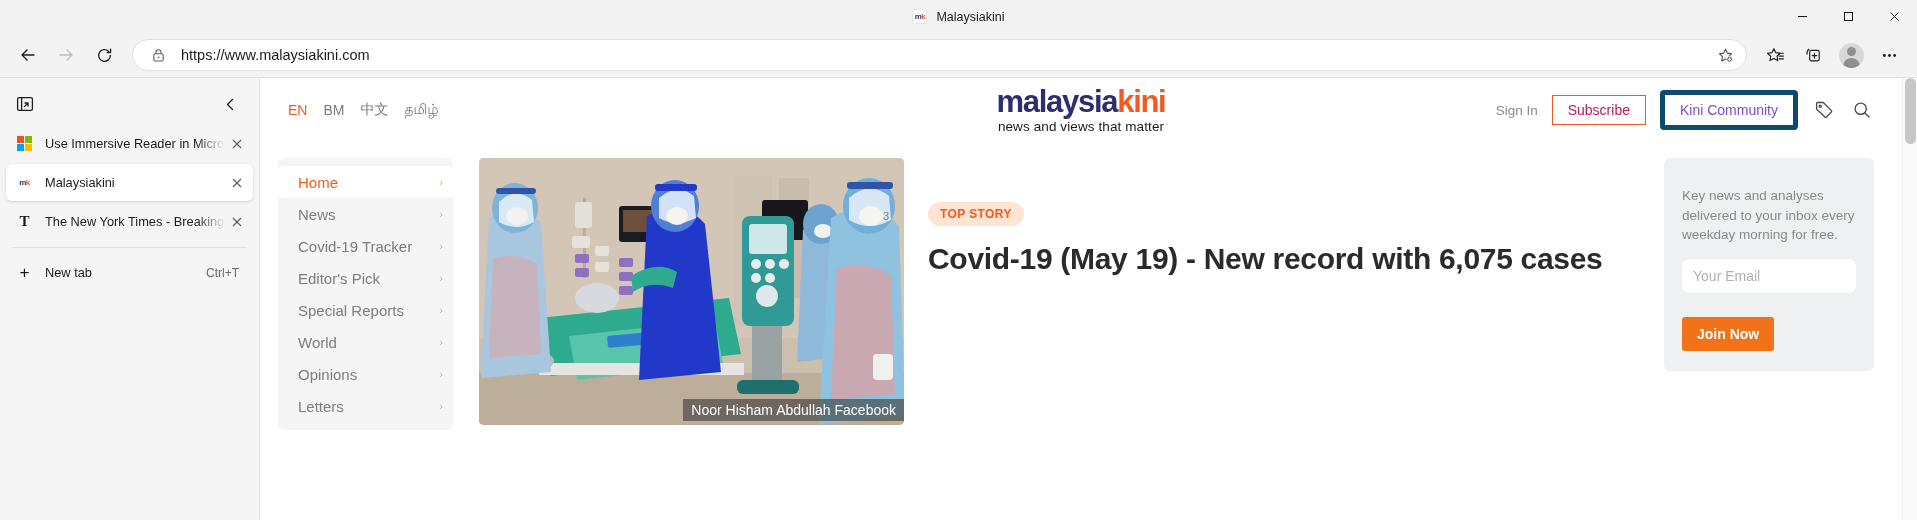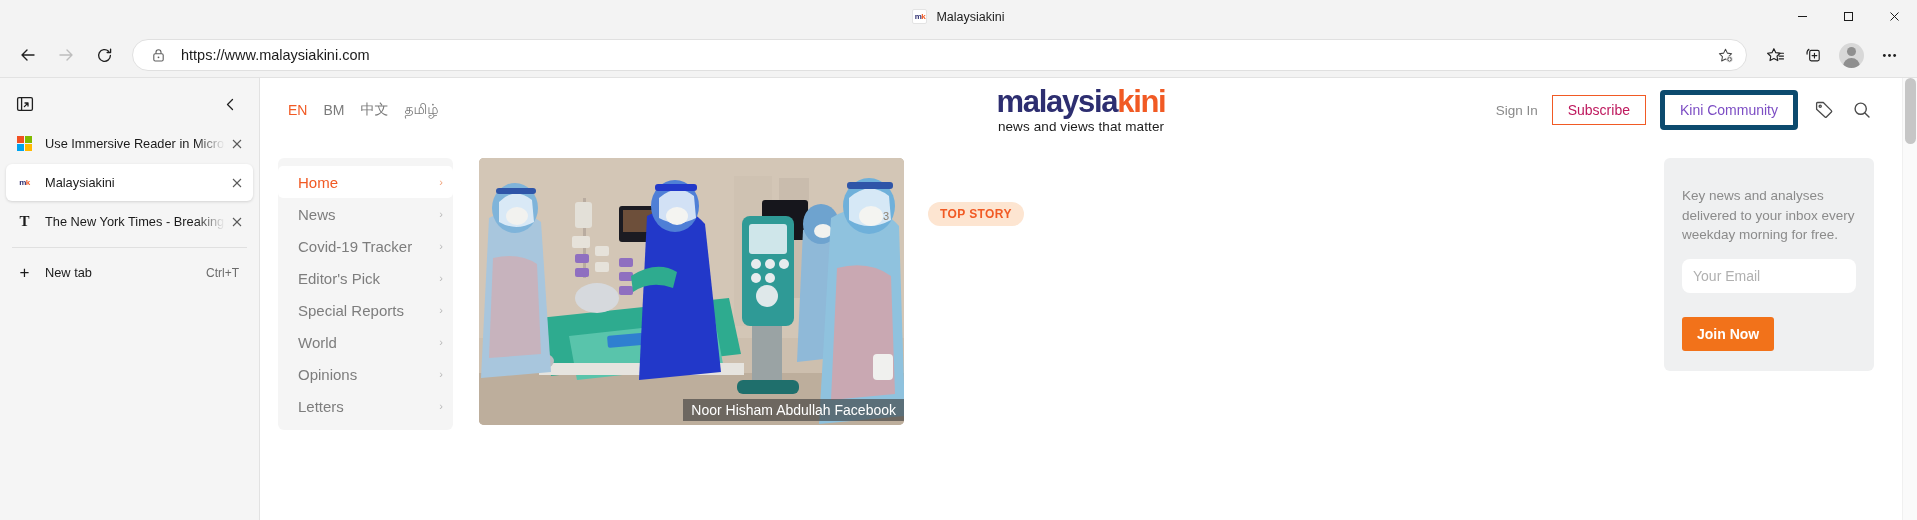--- a/index.html
+++ b/index.html
@@ -591,20 +591,21 @@
               <ellipse cx="392" cy="58" rx="12" ry="10" fill="#f4f4f1"></ellipse>
               <rect x="368" y="24" width="46" height="7" rx="3" fill="#2f55a8"></rect>
               <rect x="394" y="196" width="20" height="26" rx="4" fill="#f0f0ee"></rect>
               <text x="404" y="62" font-size="11" fill="#8d7f6f" font-family="Liberation Sans">3</text>
             </svg>
             <span class="hero-caption">Noor Hisham Abdullah Facebook</span>
           </div>
 
           <div class="story-text">
             <span class="badge-top">TOP STORY</span>
+            <h1 class="headline">Covid-19 (May 19) - New record with 6,075 cases</h1>
           </div>
 
           <aside class="aside">
             <p class="nl-body">Key news and analyses delivered to your inbox every weekday morning for free.</p>
             <input class="nl-input" type="text" placeholder="Your Email" style="">
             <button class="nl-btn">Join Now</button>
           </aside>
         </div>
       </div>
     </div>

